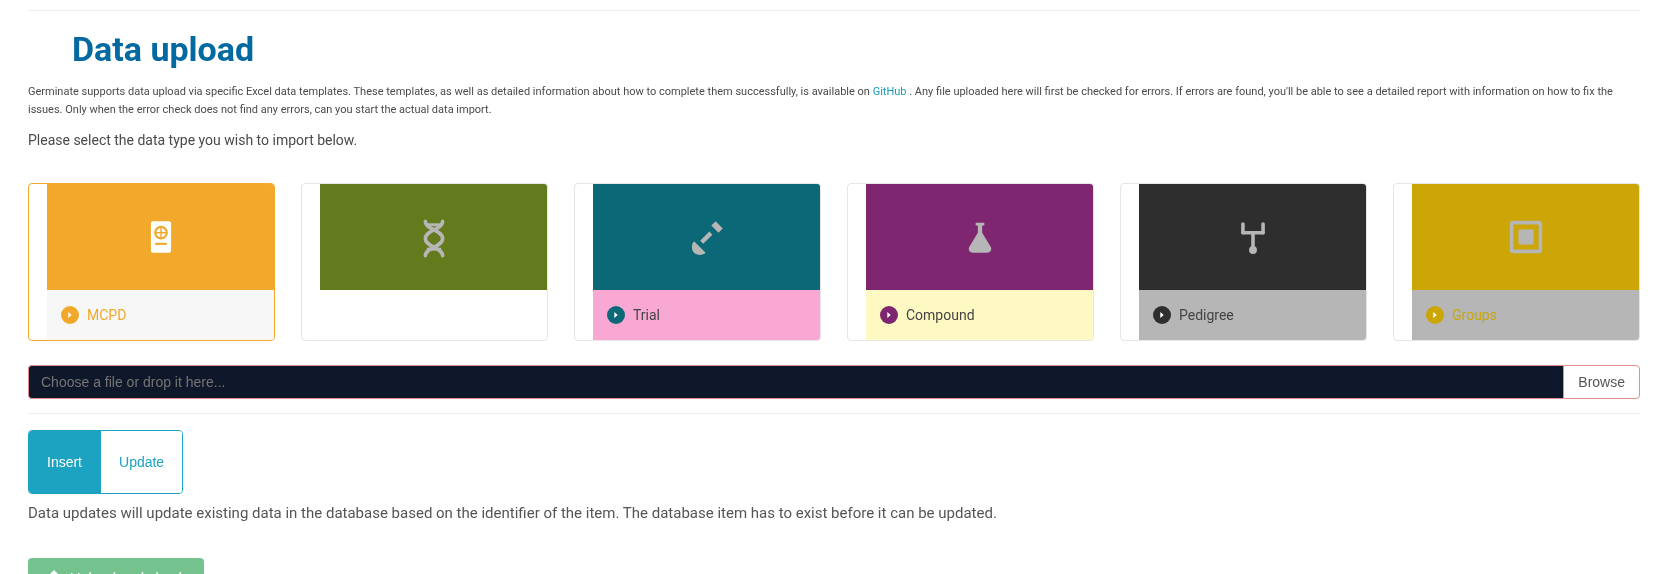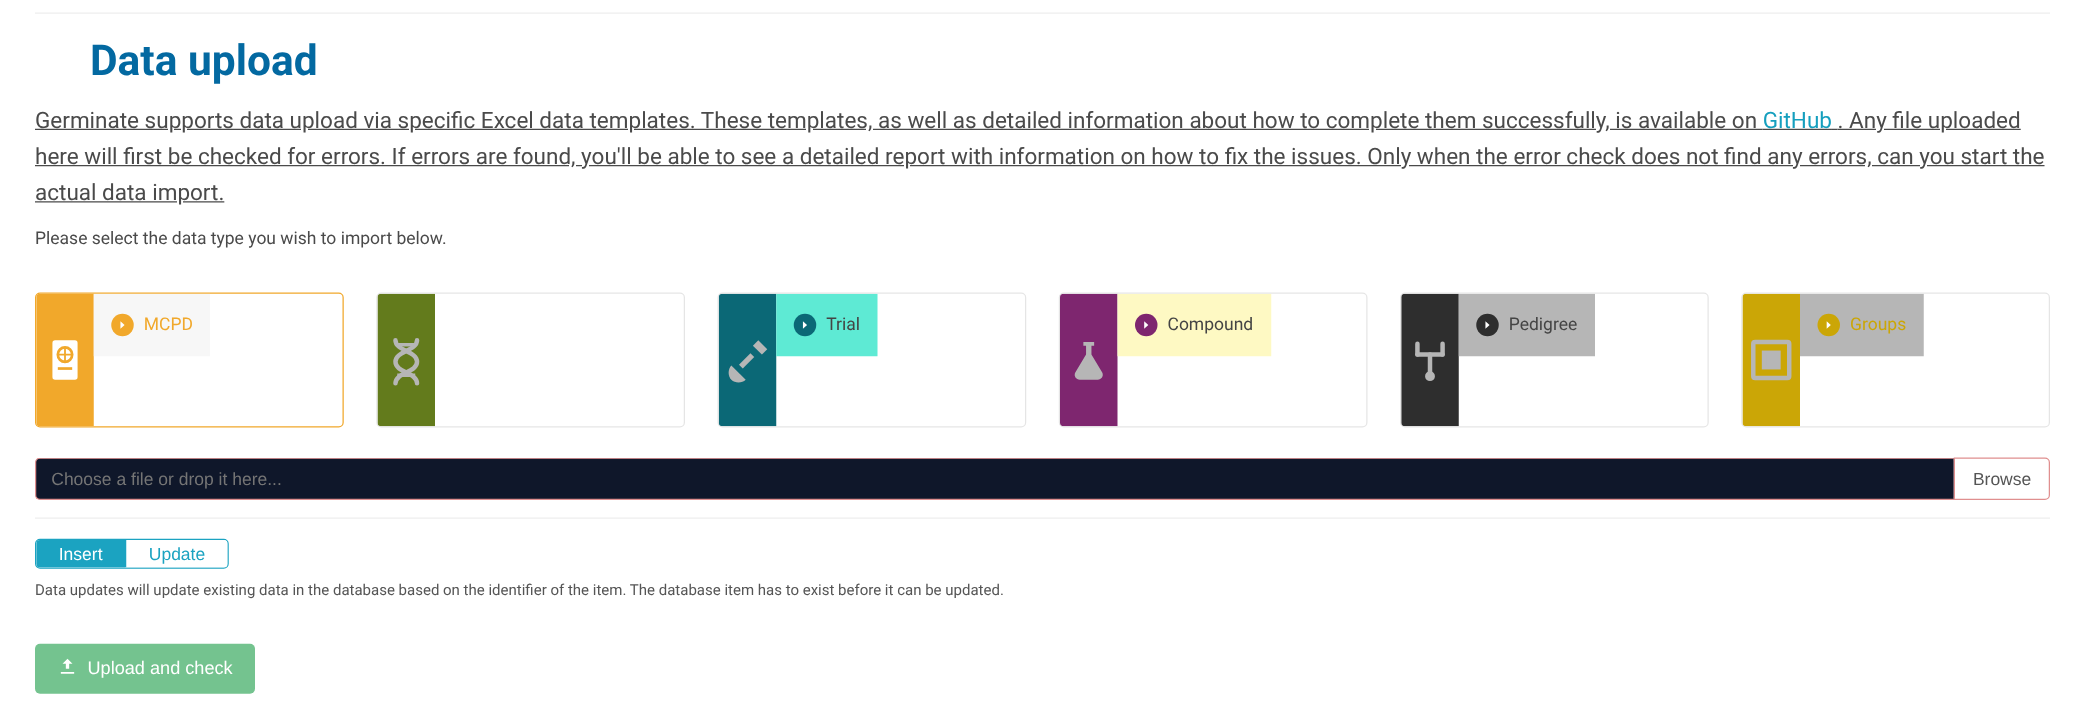--- a/index.html
+++ b/index.html
@@ -4,32 +4,34 @@
 <style>
 * { box-sizing: border-box; margin: 0; padding: 0; }
 body {
   font-family: -apple-system, BlinkMacSystemFont, "Segoe UI", Roboto, "Helvetica Neue", Arial, sans-serif;
   color: #333;
   padding: 10px 28px 30px 28px;
   background: #fff;
 }
 hr.top-rule { border: none; border-top: 1px solid #eee; margin-bottom: 18px; }
 h1.page-title { font-size: 34px; font-weight: 700; color: #0369a1; margin-bottom: 14px; margin-left: 44px; }
-p.intro { font-size: 18px; color: #4a4a4a; line-height: 1.6; margin-bottom: 14px; text-decoration: underline; }
+p.intro { font-size: 11px; color: #4a4a4a; line-height: 1.6; margin-bottom: 14px; }
 a.link { color: #159fbe; text-decoration: none; }
 p.prompt { font-size: 14px; color: #4a4a4a; margin-bottom: 35px; }
 
 .card-row { display: flex; gap: 26px; margin-bottom: 24px; }
 .card {
   flex: 1;
   border: 1px solid rgba(0,0,0,0.1);
   border-radius: 4px;
   overflow: hidden;
   cursor: pointer;
   display: flex;
+  flex-direction: column;
+  padding-left: 18px;
 }
 .card-icon {
   height: 106px;
   display: flex;
   align-items: center;
   justify-content: center;
 }
 .card-icon svg { width: 46px; height: 46px; }
 .card-footer {
   height: 50px;
@@ -49,21 +51,21 @@
 .card-mcpd { border-color: #f1a82b; }
 .card-mcpd .card-icon { background: #f1a82b; }
 .card-mcpd .card-footer { background: #f7f7f7; color: #f1a82b; }
 .card-mcpd .arrow-circle { background: #f1a82b; }
 
 .card-genotype .card-icon { background: #637b1c; }
 .card-genotype .card-footer { background: #b6b6b6; color: #444; }
 .card-genotype .arrow-circle { background: #637b1c; }
 
 .card-trial .card-icon { background: #0b6876; }
-.card-trial .card-footer { background: #5eead4; color: #444; }
+.card-trial .card-footer { background: #f9a8d4; color: #444; }
 .card-trial .arrow-circle { background: #0b6876; }
 
 .card-compound .card-icon { background: #7e266f; }
 .card-compound .card-footer { background: #fef9c3; color: #444; }
 .card-compound .arrow-circle { background: #7e266f; }
 
 .card-pedigree .card-icon { background: #2e2e2e; }
 .card-pedigree .card-footer { background: #b6b6b6; color: #444; }
 .card-pedigree .arrow-circle { background: #2e2e2e; }
 
@@ -91,25 +93,25 @@
   font-size: 14px;
   color: #555;
   background: #fff;
   cursor: pointer;
 }
 
 hr.mid-rule { border: none; border-top: 1px solid #eee; margin-bottom: 16px; }
 
 
 .toggle-row { display: inline-flex; border: 1px solid #1ba3c1; border-radius: 4px; overflow: hidden; margin-bottom: 10px; }
-.toggle-btn { padding: 3px 18px; font-size: 14px; background: #fff; color: #1ba3c1; border: none; cursor: pointer; }
+.toggle-btn { padding: 23px 18px; font-size: 14px; background: #fff; color: #1ba3c1; border: none; cursor: pointer; }
 .toggle-btn.active { background: #1ba3c1; color: #fff; }
 .toggle-btn + .toggle-btn { border-left: 1px solid #1ba3c1; }
 
-p.help-text { font-size: 12px; color: #555; margin-bottom: 36px; }
+p.help-text { font-size: 15px; color: #555; margin-bottom: 36px; }
 
 
 .upload-btn {
   display: inline-flex; align-items: center; gap: 8px;
   background: #74c38f; color: #fff;
   border: none; border-radius: 4px;
   padding: 10px 18px; font-size: 14.5px; cursor: pointer;
 }
 .upload-btn svg { width: 16px; height: 16px; fill: #fff; }
 </style>

